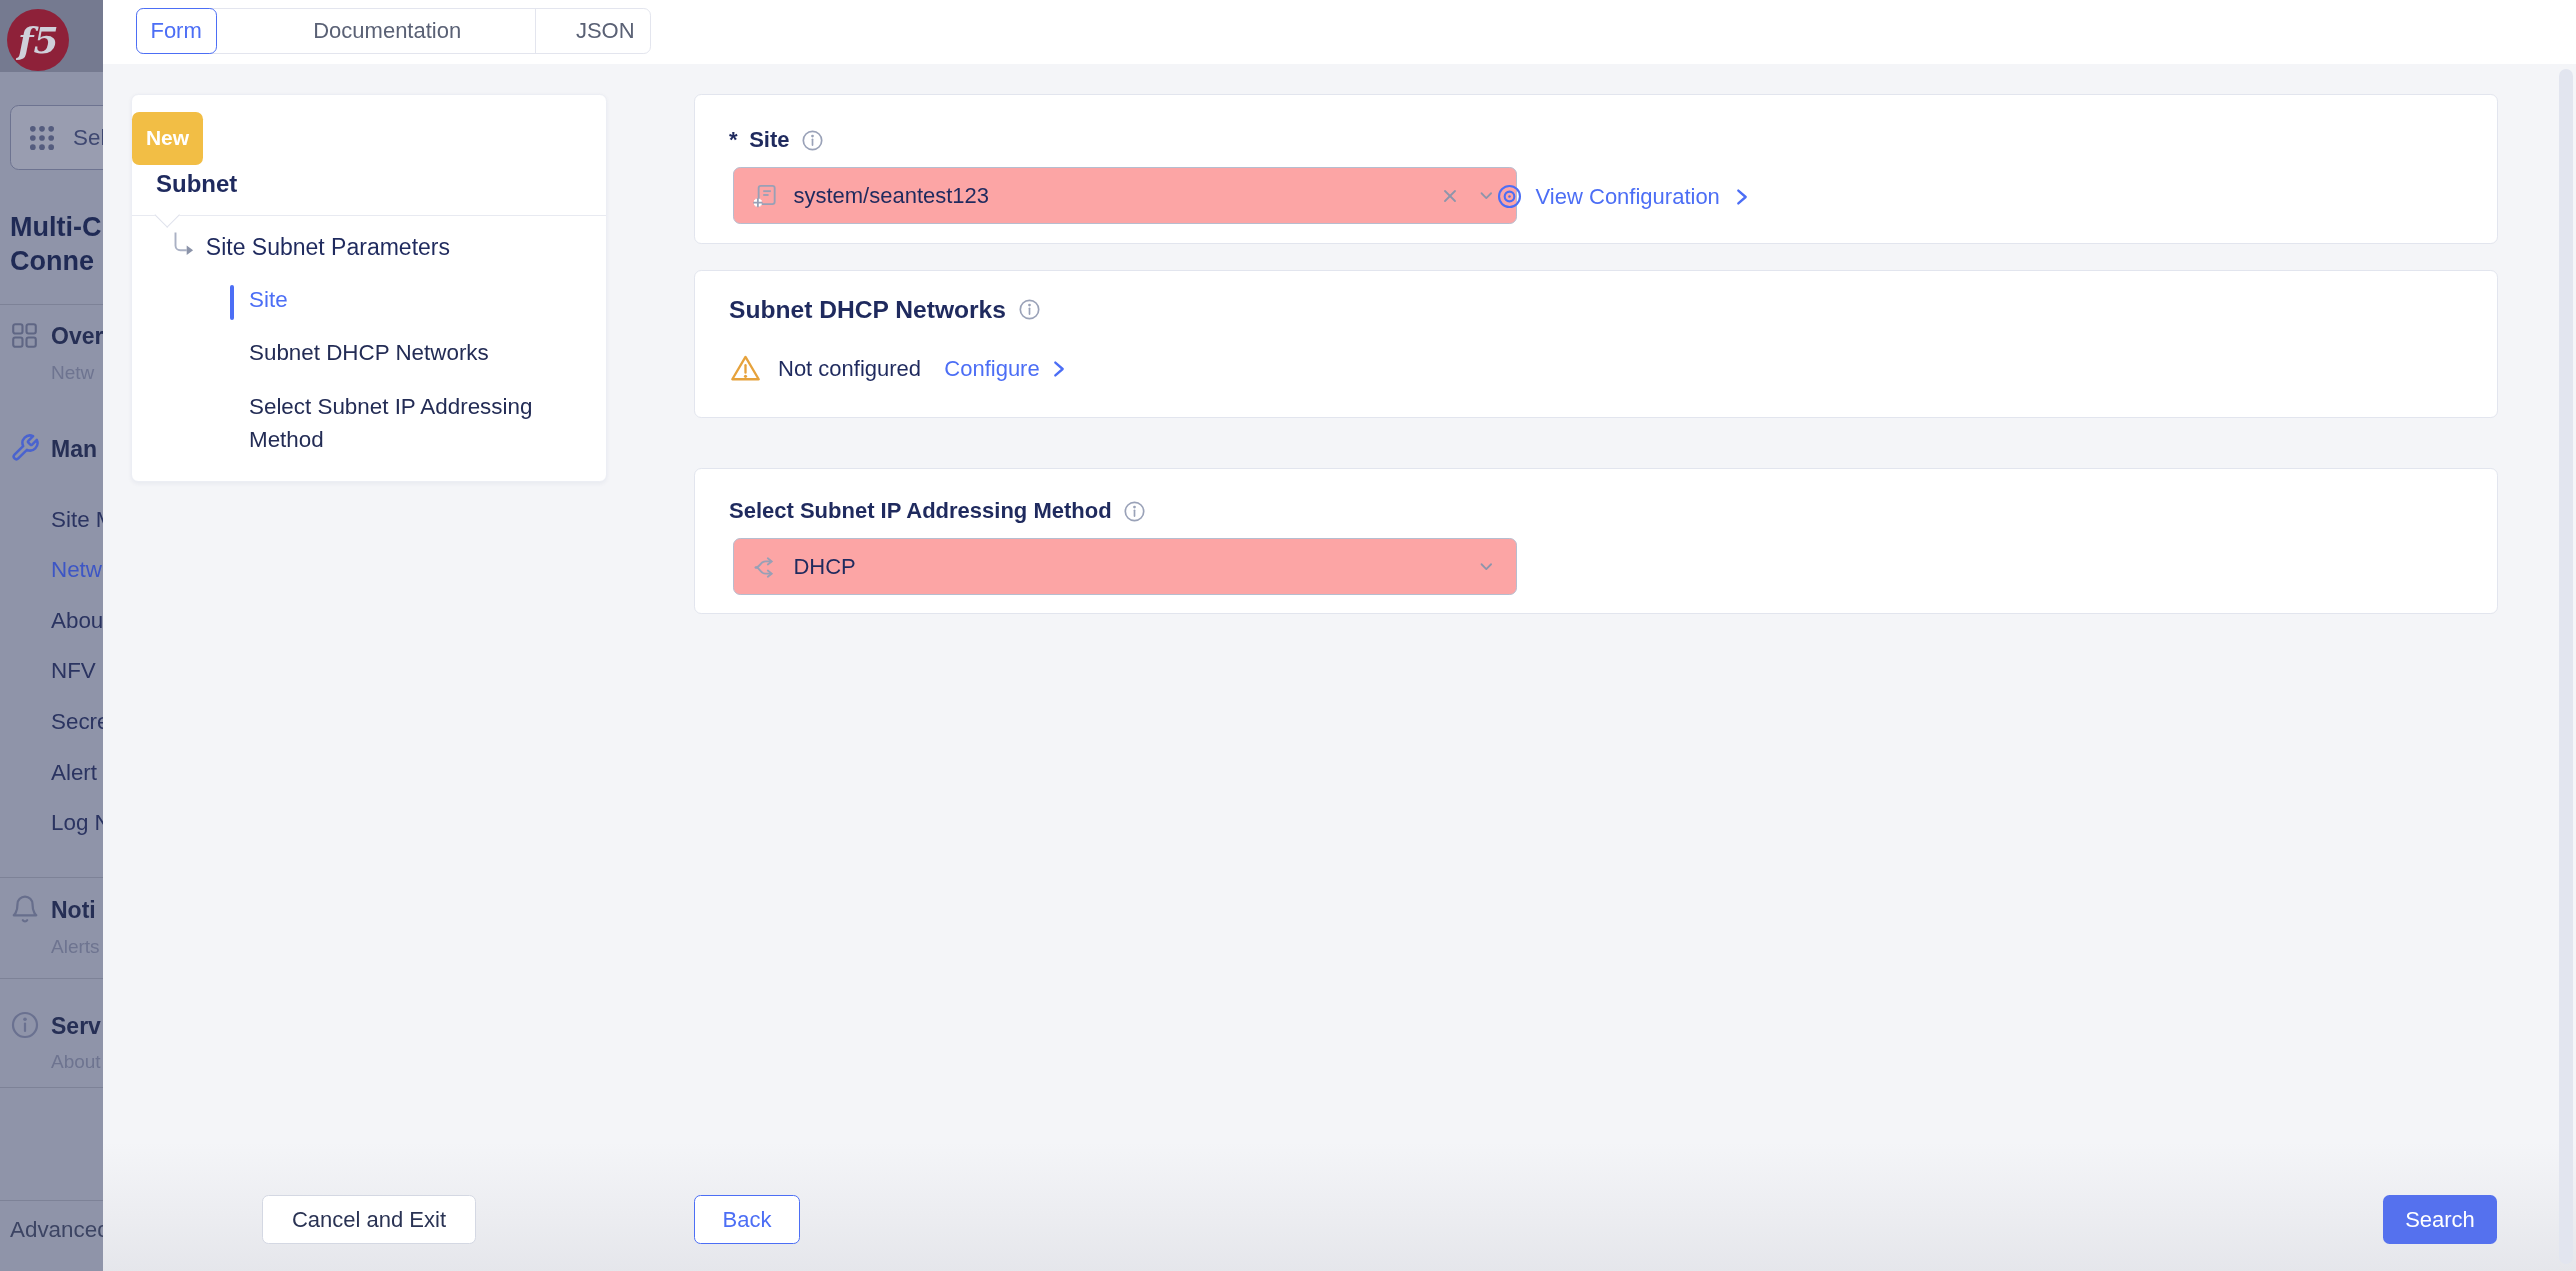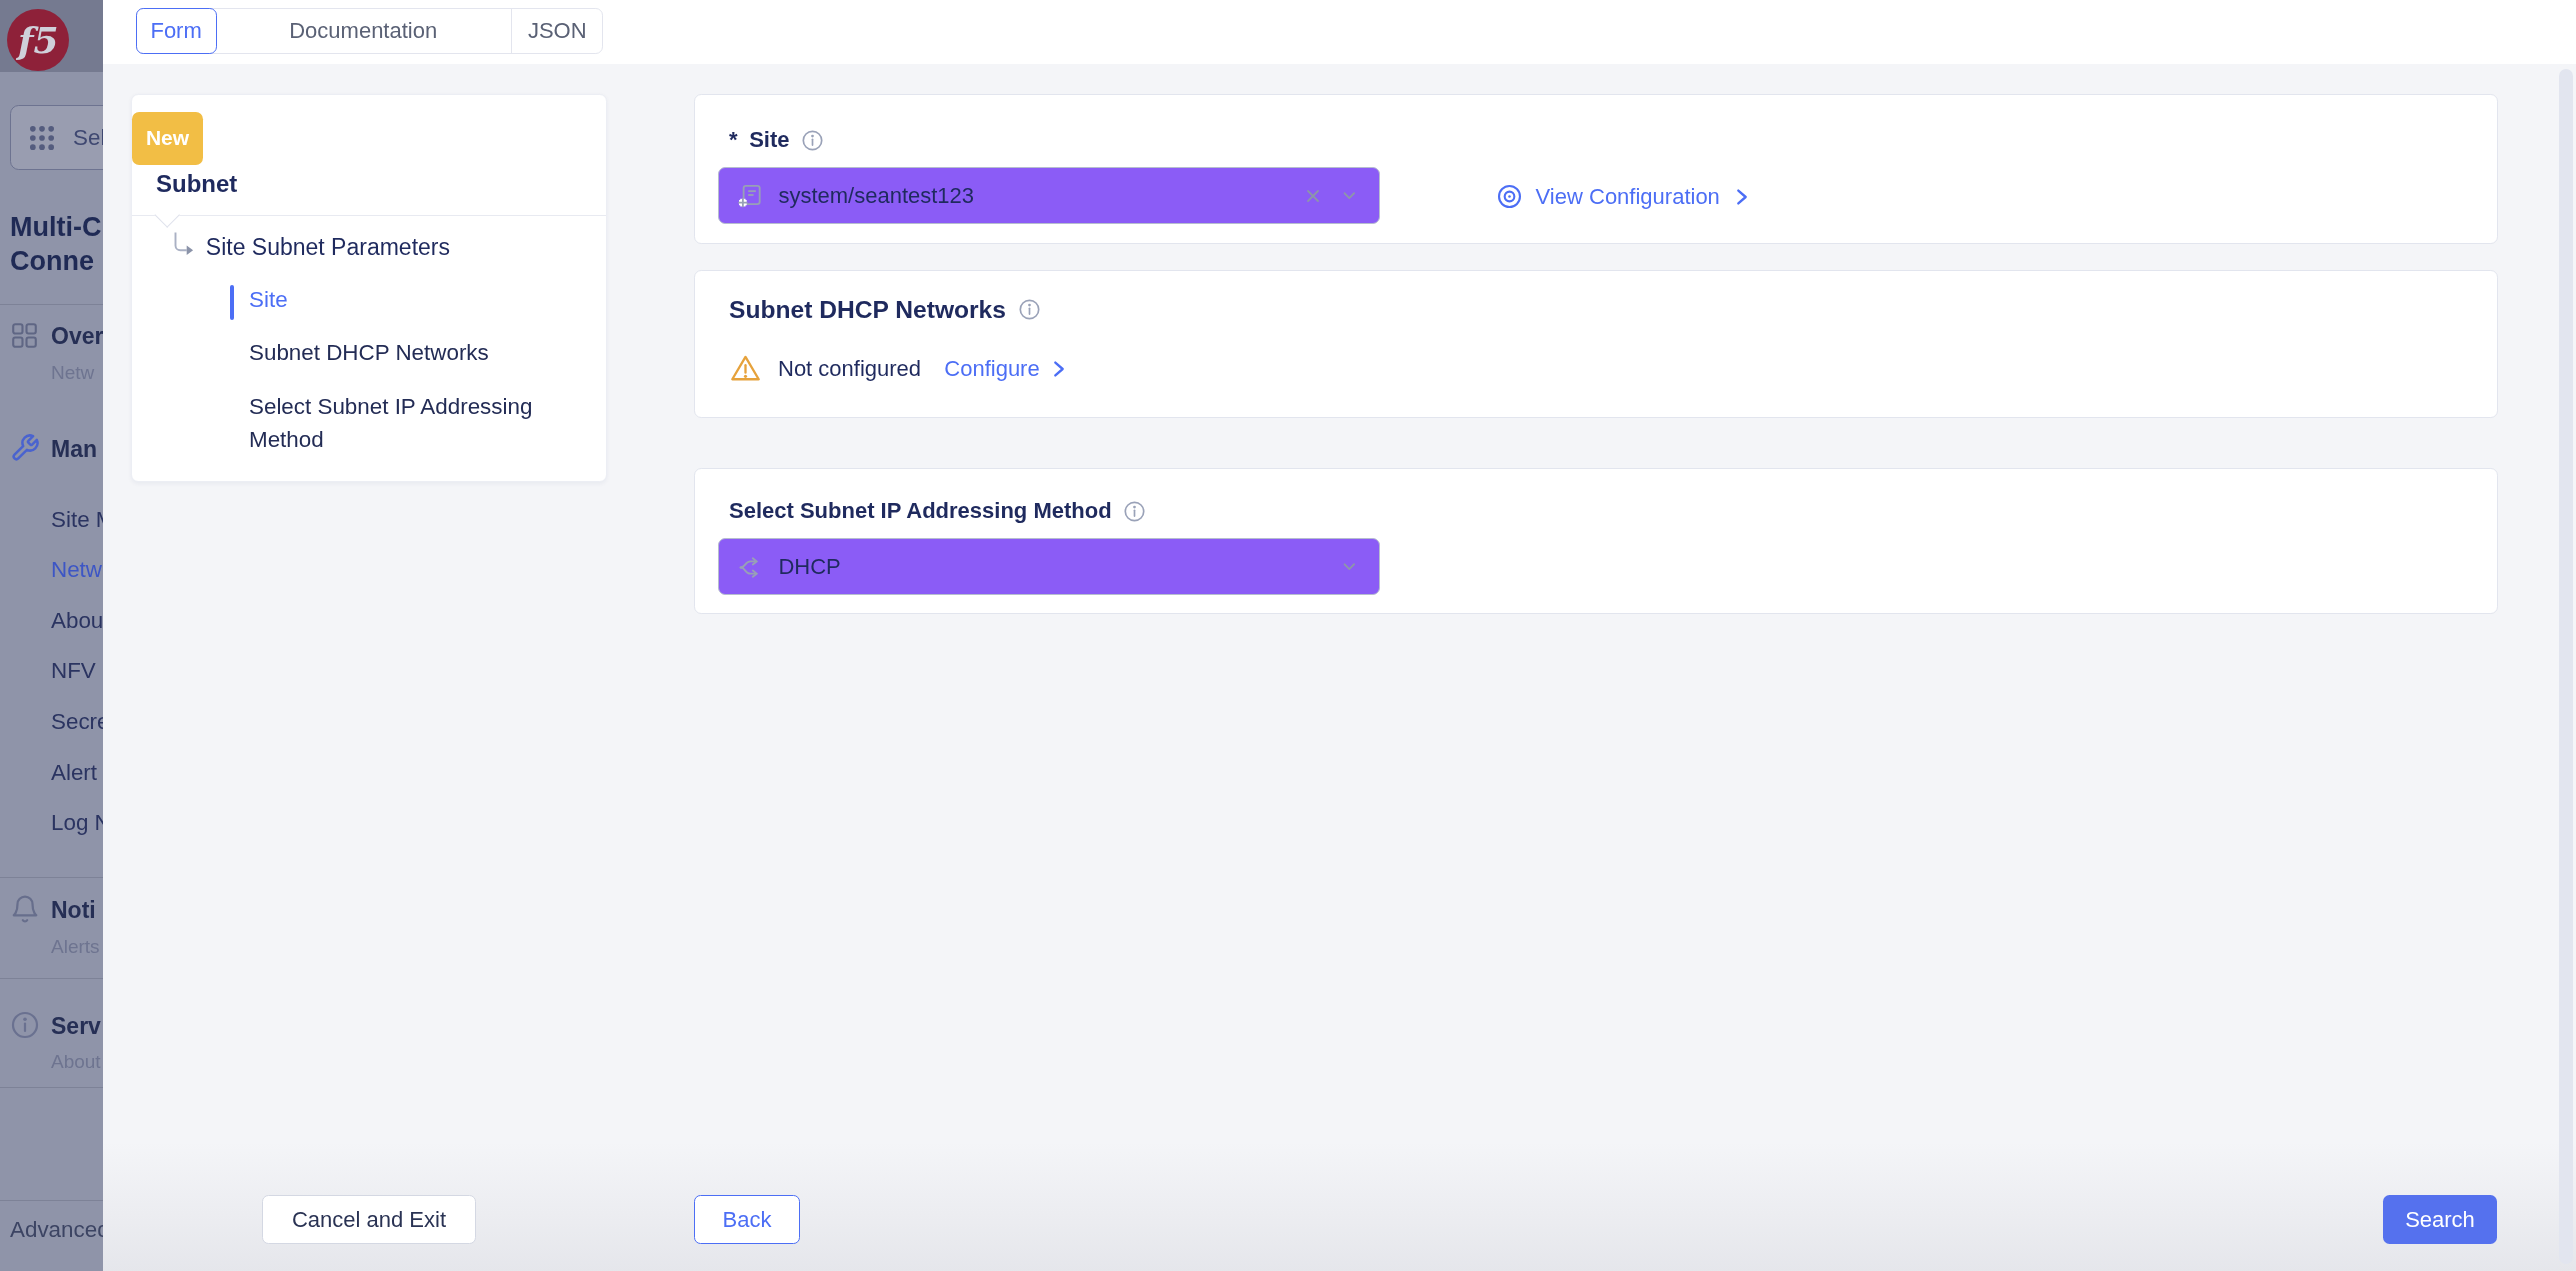--- a/index.html
+++ b/index.html
@@ -17,21 +17,21 @@
   .u-item-icon{position:absolute;left:10px;}
   .u-label{position:absolute;left:51px;font-size:23px;font-weight:bold;color:#262f55;white-space:nowrap;}
   .u-sub{position:absolute;left:51px;font-size:19px;color:#6e7490;white-space:nowrap;}
   .u-navitem{position:absolute;left:51px;font-size:22.4px;color:#2b3461;white-space:nowrap;}
   .u-navitem.active{color:#3d56c5;}
   .u-advanced{position:absolute;left:10px;top:1217px;font-size:22.4px;color:#3c4463;white-space:nowrap;}
 
   
   .modal{position:absolute;left:103px;top:0;width:2473px;height:1271px;background:#f4f5f8;z-index:2;}
   .topbar{position:absolute;left:0;top:0;width:100%;height:64px;background:#ffffff;}
-  .tabs{position:absolute;left:33px;top:8px;height:46px;display:flex;border:1.4px solid #e3e5ee;border-radius:7.2px;background:#fff;box-sizing:border-box;}
+  .tabs{position:absolute;left:33px;top:8px;height:46px;display:flex;border:1.4px solid #e3e5ee;border-radius:7.2px;background:#fff;box-sizing:border-box;gap:24px;}
   .tab{display:flex;align-items:center;justify-content:center;font-size:22px;color:#5a6175;box-sizing:border-box;height:100%;}
   .tab.active{border:1.4px solid #4C6EF5;border-radius:7.2px;color:#4C6EF5;margin:-1.4px;height:46px;background:#fff;}
   .tab.t-form{width:81px;}
   .tab.t-doc{width:297px;border-right:1.4px solid #e3e5ee;}
   .tab.t-json{width:90px;}
   .search{position:absolute;right:82px;top:8px;width:475px;height:46px;border:1.4px solid #c7ccda;border-radius:6.5px;background:#fff;display:flex;align-items:center;box-sizing:border-box;padding:0 11.6px 0 13px;gap:10px;}
   .search input{flex:1;border:none;outline:none;font-size:22px;color:#333a55;background:transparent;min-width:0;font-family:"Liberation Sans",sans-serif;}
   .search input::placeholder{color:#9aa2b8;}
   .search .sep{width:1.4px;height:29px;background:#e3e5ee;}
   .sbtn{display:flex;align-items:center;justify-content:center;width:33px;height:33px;cursor:pointer;}
@@ -51,21 +51,21 @@
   .tree-wrap{width:333px;line-height:33px;}
 
   
   .content{position:absolute;left:591px;top:0;width:1804px;}
   .card{position:absolute;left:0;width:1804px;background:#fff;border:0.7px solid #e2e5ee;border-radius:7.2px;box-sizing:border-box;}
   .card1{top:30px;height:150px;}
   .card2{top:206px;height:148px;}
   .card3{top:404px;height:146px;}
   .field-label{position:absolute;left:34px;display:flex;align-items:center;gap:11.6px;font-size:22px;font-weight:bold;color:#1F2A5E;}
   .card-title{position:absolute;left:34px;display:flex;align-items:center;gap:11.6px;font-size:24.6px;font-weight:bold;color:#1F2A5E;}
-  .select{position:absolute;left:23px;width:662px;height:57px;border:1.4px solid #b6bdcf;border-radius:7.2px;background:#8b5cf6;display:flex;align-items:center;box-sizing:border-box;padding:0 17.4px;gap:14.5px;}
+  .select{position:absolute;left:38px;width:784px;height:57px;border:1.4px solid #b6bdcf;border-radius:7.2px;background:#fca5a5;display:flex;align-items:center;box-sizing:border-box;padding:0 17.4px;gap:14.5px;}
   .select .val{flex:1;font-size:22px;color:#1F2A5E;white-space:nowrap;overflow:hidden;}
   .link-row{position:absolute;display:flex;align-items:center;gap:11.6px;color:#4C6EF5;font-size:22px;cursor:pointer;}
   .status-row{position:absolute;left:34px;display:flex;align-items:center;gap:16px;font-size:22px;color:#1F2A5E;}
   .cfg-link{display:flex;align-items:center;gap:8.7px;color:#4C6EF5;margin-left:7.2px;cursor:pointer;}
 
   
   .modal-footer{position:absolute;left:0;bottom:0;width:100%;height:130px;background:linear-gradient(180deg,rgba(244,245,248,0) 0%,#ecedf1 55%,#e5e6eb 100%);}
   .btn{position:absolute;bottom:28px;height:49px;border-radius:6.5px;display:flex;align-items:center;justify-content:center;font-size:22px;box-sizing:border-box;cursor:pointer;}
   .btn-cancel{left:159px;width:214px;background:#fff;border:1.4px solid #d4d8e3;color:#2a3354;}
   .btn-back{left:591px;width:106px;background:#fff;border:1.4px solid #4C6EF5;color:#4C6EF5;}

